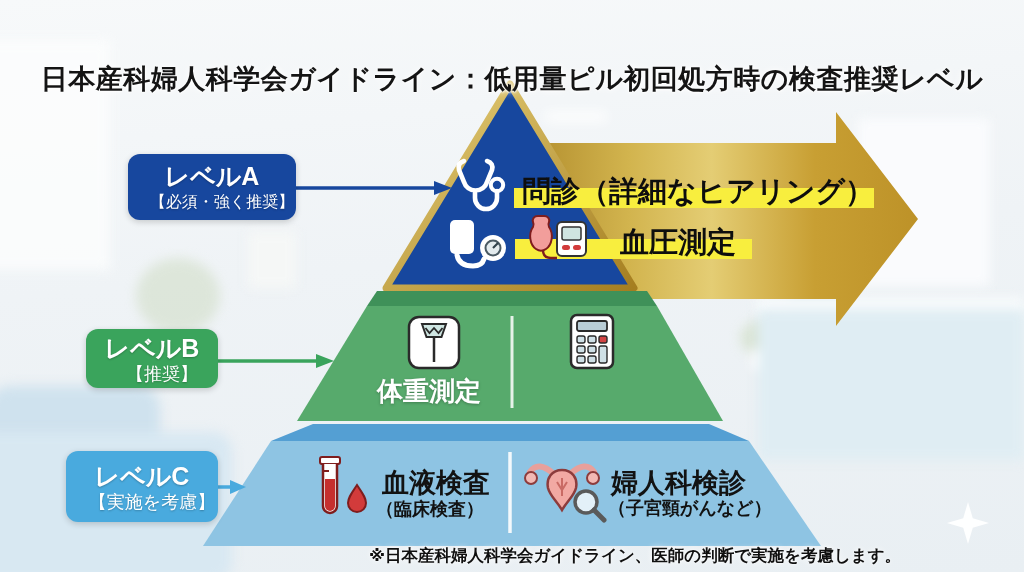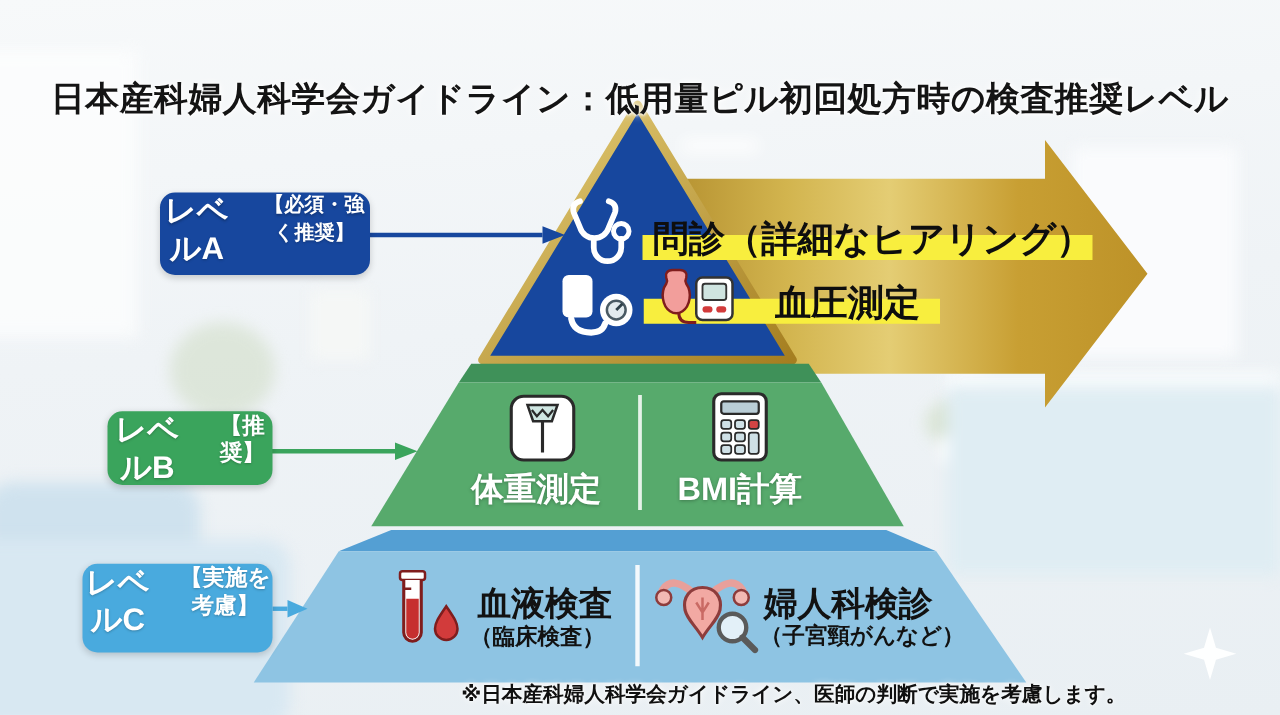--- a/index.html
+++ b/index.html
@@ -20,24 +20,24 @@
   .hl1{left:514px;top:188px;width:360px;height:20px;}
   .hl2{left:515px;top:239px;width:237px;height:20px;}
   .itm{position:absolute;z-index:5;white-space:nowrap;}
   .itm-dark{font-size:29px;font-weight:900;color:#0e0e0e;}
   .itm-white{font-size:26px;font-weight:700;color:#fff;text-shadow:0 1px 3px rgba(0,0,0,.28);}
   .itm-black{font-size:27px;font-weight:900;color:#121212;}
   .itm-note{font-size:18px;font-weight:800;color:#121212;}
   .icon{position:absolute;z-index:5;line-height:0;}
   .badge{
     position:absolute;z-index:6;border-radius:12px;color:#fff;text-align:center;
-    box-shadow:0 2px 6px rgba(0,0,0,.18);display:flex;flex-direction:row;justify-content:center;
+    box-shadow:0 2px 6px rgba(0,0,0,.18);display:flex;flex-direction:column;justify-content:center;
   }
   .badge-label{font-size:25px;font-weight:900;line-height:30px;text-shadow:0 1px 2px rgba(0,0,0,.25);}
-  .badge-sub{font-size:16px;font-weight:700;line-height:22px;text-shadow:0 1px 2px rgba(0,0,0,.25);padding-left:20px;}
+  .badge-sub{font-size:16px;font-weight:400;line-height:22px;text-shadow:0 1px 2px rgba(0,0,0,.25);padding-left:20px;}
   .badge-a{left:128px;top:154px;width:168px;height:66px;background:#17479e;}
   .badge-b{left:86px;top:329px;width:132px;height:59px;background:#3aa45c;}
   .badge-b .badge-sub{font-size:18px;}
   .badge-c{left:66px;top:451px;width:152px;height:71px;background:#49aade;}
   .badge-c .badge-sub{font-size:18px;}
   .footnote{
     position:absolute;left:245px;top:545px;width:780px;text-align:center;z-index:6;
     font-size:16.5px;font-weight:800;color:#101010;
     text-shadow:0 0 6px #fff,0 0 2px #fff;
   }
@@ -154,21 +154,20 @@
       <rect x="30" y="23" width="8" height="7" rx="2" fill="#d24444" stroke="#2a2a2a" stroke-width="1.4"></rect>
       <rect x="8" y="33" width="8" height="7" rx="2" fill="#cfe0e6" stroke="#2a2a2a" stroke-width="1.4"></rect>
       <rect x="19" y="33" width="8" height="7" rx="2" fill="#cfe0e6" stroke="#2a2a2a" stroke-width="1.4"></rect>
       <rect x="8" y="43" width="8" height="7" rx="2" fill="#cfe0e6" stroke="#2a2a2a" stroke-width="1.4"></rect>
       <rect x="19" y="43" width="8" height="7" rx="2" fill="#cfe0e6" stroke="#2a2a2a" stroke-width="1.4"></rect>
       <rect x="30" y="33" width="8" height="17" rx="2" fill="#cfe0e6" stroke="#2a2a2a" stroke-width="1.4"></rect>
     </svg>
   </div>
 
   <div class="itm itm-white" style="left:377px;top:374px;">体重測定</div>
-  <div class="itm itm-white" style="left:542px;top:374px;">BMI計算</div>
 
   <div class="icon" style="left:310px;top:455px;">
     <svg width="62" height="70" viewBox="0 0 62 70">
       <rect x="10" y="2" width="20" height="7" rx="2" fill="#fff" stroke="#7f1d1d" stroke-width="2"></rect>
       <path d="M13 9 v42 a7 7 0 0 0 14 0 V9" fill="#fff" stroke="#7f1d1d" stroke-width="2.5"></path>
       <path d="M15 24 v27 a5 5 0 0 0 10 0 V24 z" fill="#c62f2f"></path>
       <line x1="13" y1="16" x2="19" y2="16" stroke="#7f1d1d" stroke-width="2"></line>
       <path d="M47 30 c-6 9 -9 13 -9 18 a9 9 0 0 0 18 0 c0 -5 -3 -9 -9 -18 z" fill="#d23b3b" stroke="#7f1d1d" stroke-width="2"></path>
     </svg>
   </div>

